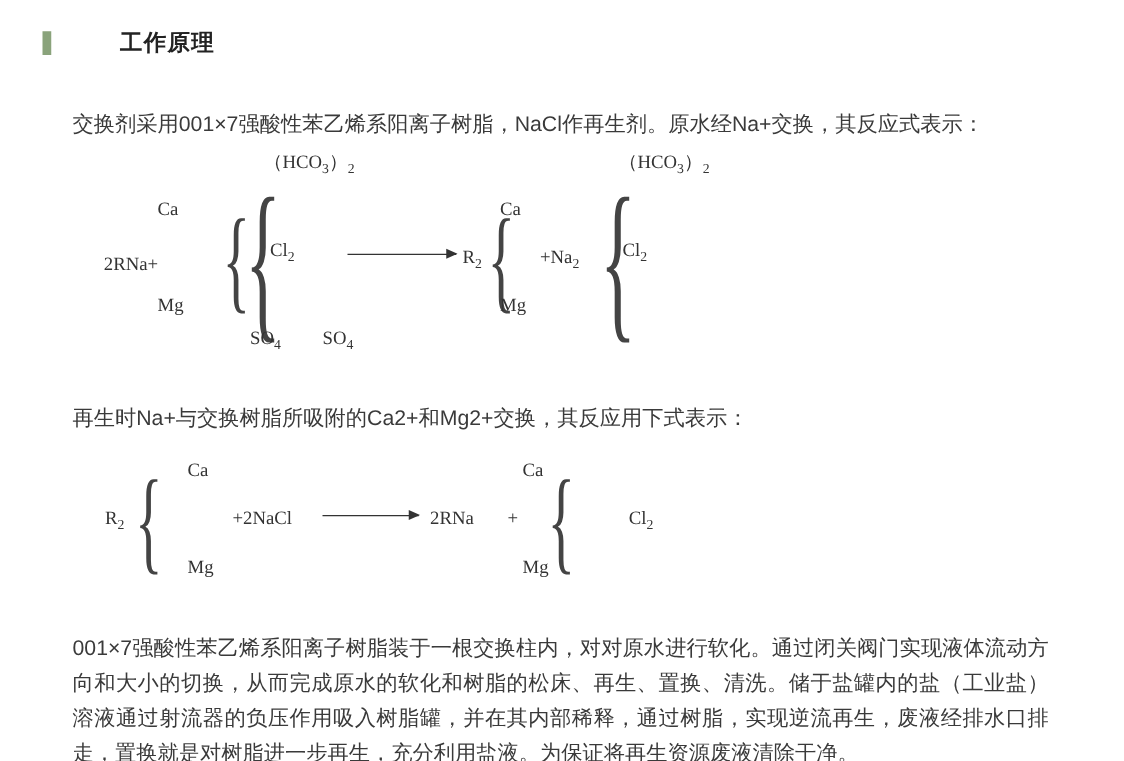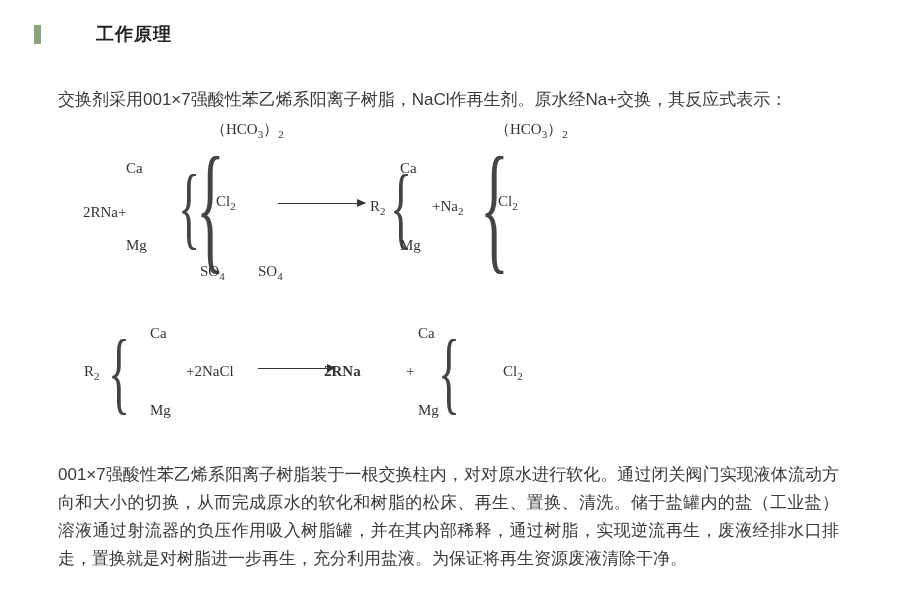--- a/index.html
+++ b/index.html
@@ -136,35 +136,36 @@
     <div class="f-item sym-15" style="left:432px; top:78px;"><span>+Na</span><span class="f-sub">2</span></div>
 
     <div class="brace" style="left:480px; top:18px; font-size:60px; transform:scaleY(2.35); transform-origin:left top;">{</div>
 
     <div class="f-item sym-15" style="left:495px; top:0px;"><span>（HCO</span><span class="f-sub">3</span><span>）</span><span class="f-sub">2</span></div>
 
     <div class="f-item sym-15" style="left:498px; top:73px;"><span>Cl</span><span class="f-sub">2</span></div>
 
   </div>
 
+  <div class="para para-2">再生时Na+与交换树脂所吸附的Ca2+和Mg2+交换，其反应用下式表示：</div>
 
   <div class="formula formula-2">
 
     <div class="f-item sym-15" style="left:84px; top:48px;"><span>R</span><span class="f-sub">2</span></div>
 
     <div class="brace" style="left:108px; top:12px; font-size:46px; transform:scaleY(2.0); transform-origin:left top;">{</div>
 
     <div class="f-item sym-15" style="left:150px; top:10px;">Ca</div>
     <div class="f-item sym-15" style="left:150px; top:87px;">Mg</div>
 
     <div class="f-item sym-15" style="left:186px; top:48px;text-align:center;">+2NaCl</div>
 
     <div class="arrow" style="left:258px; top:53px; width:77px;"></div>
 
-    <div class="f-item sym-15" style="left:324px; top:48px;font-weight:bold;">2RNa</div>
+    <div class="f-item sym-15" style="left:344px; top:48px;">2RNa</div>
     <div class="f-item sym-15" style="left:406px; top:48px;">+</div>
 
     <div class="brace" style="left:438px; top:12px; font-size:46px; transform:scaleY(2.0); transform-origin:left top;">{</div>
 
     <div class="f-item sym-15" style="left:418px; top:10px;">Ca</div>
     <div class="f-item sym-15" style="left:418px; top:87px;">Mg</div>
 
     <div class="f-item sym-15" style="left:503px; top:48px;"><span>Cl</span><span class="f-sub">2</span></div>
 
   </div>

